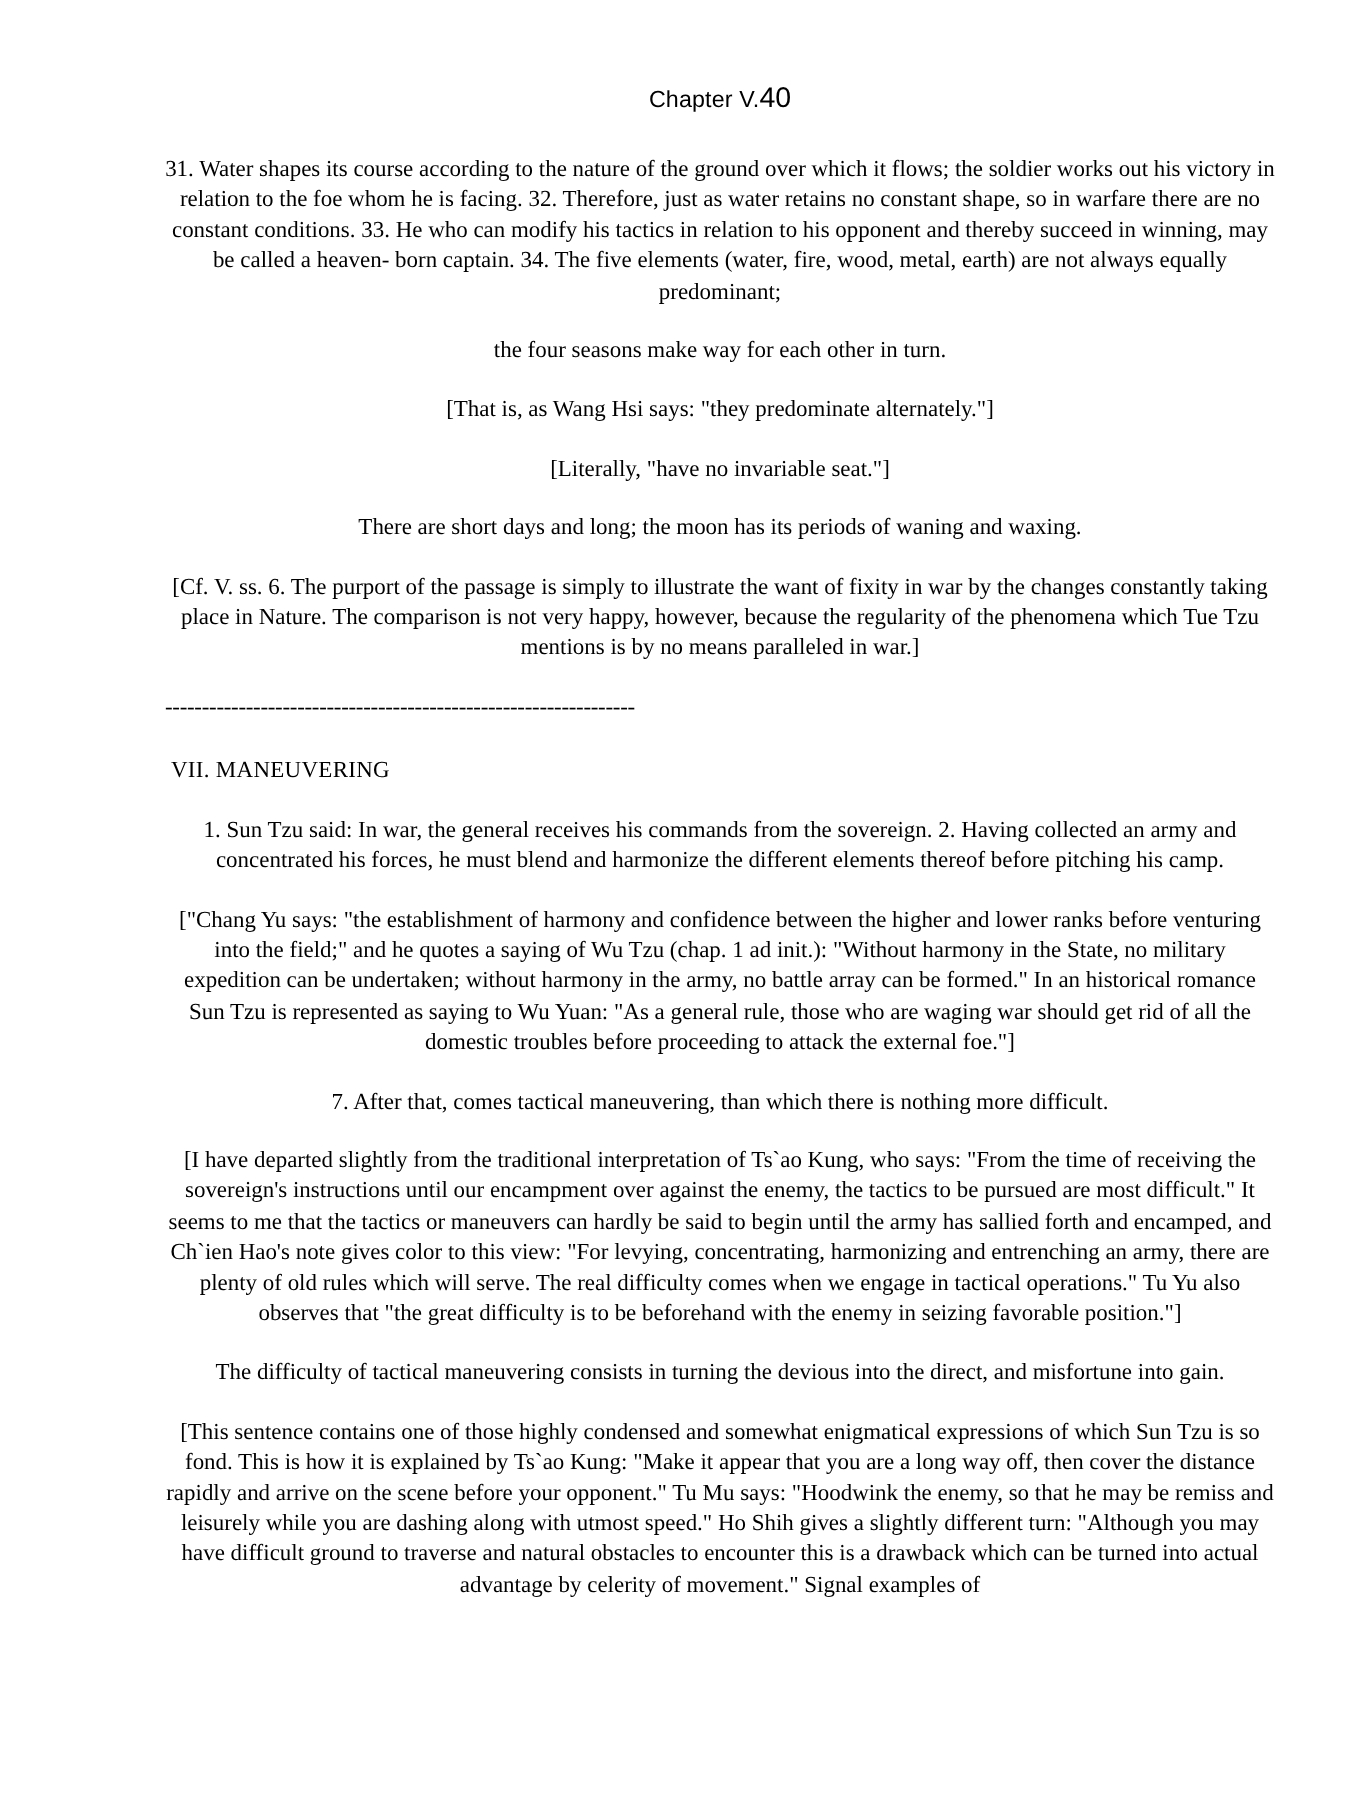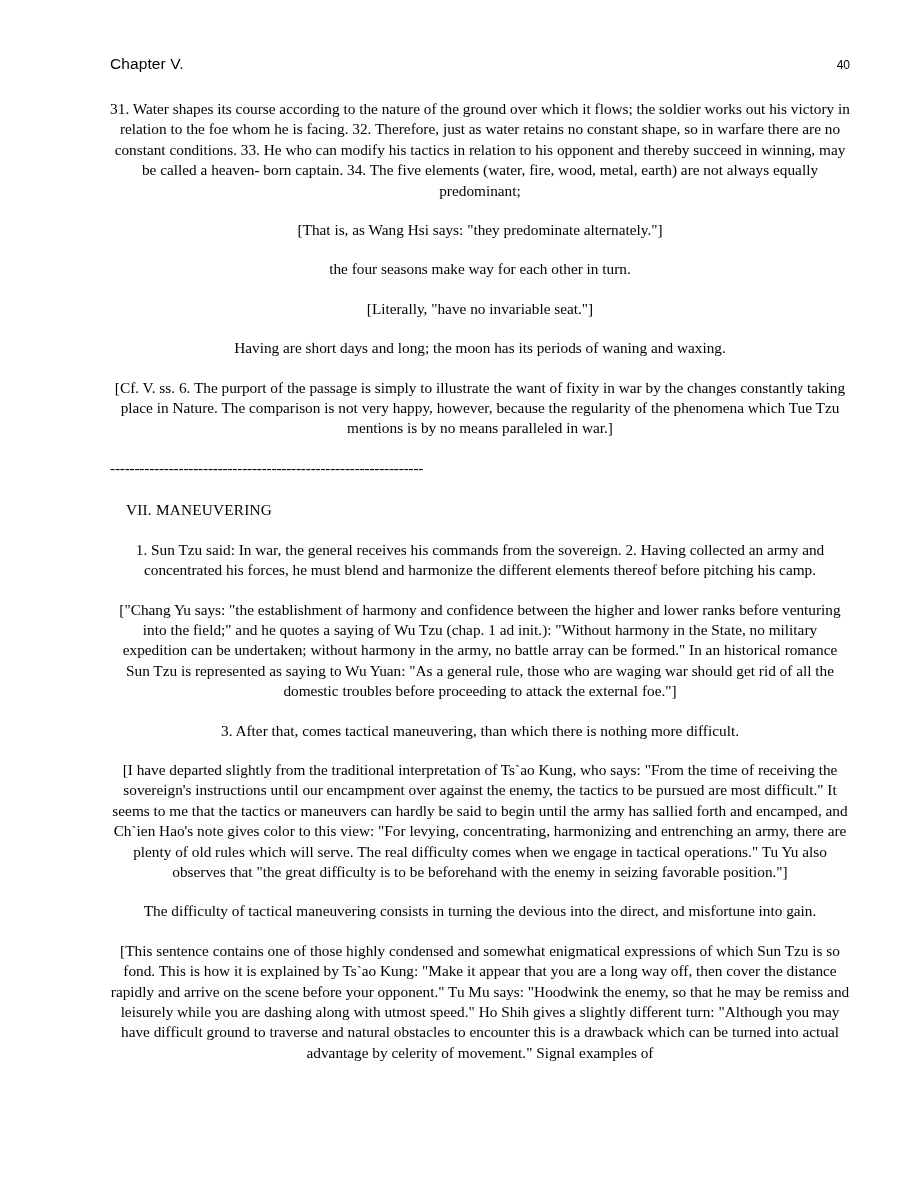--- a/index.html
+++ b/index.html
@@ -24,76 +24,76 @@
     background: #ffffff;
   }
   .content {
     position: absolute;
     left: 110px;
     top: 55px;
     width: 740px;
   }
   .header {
     display: flex;
-    justify-content: space-between;
+    justify-content: center;
     align-items: baseline;
     font-family: "Liberation Sans", sans-serif;
     font-size: 15.5px;
     margin-bottom: 26px;
   }
   .header-left {
     letter-spacing: 0.1px;
   }
   .header-right {
-    font-size: 12px;
+    font-size: 19px;
   }
   p.para {
     font-size: 15.3px;
     line-height: 1.335;
     margin: 0 0 19px 0;
     text-align: center;
   }
   .rule {
     font-size: 15.3px;
     line-height: 1.335;
     margin: 12px 0 22px 0;
     letter-spacing: -0.2px;
     white-space: nowrap;
     overflow: hidden;
   }
   .section-title {
     font-size: 15.3px;
     line-height: 1.335;
-    margin: 0 0 19px 16px;
+    margin: 0 0 19px 4px;
     letter-spacing: 0.2px;
   }
 </style>
 </head>
 <body>
 
 <div class="page">
   <div class="content">
 
     <div class="header">
       <div class="header-left">Chapter V.</div>
       <div class="header-right">40</div>
     </div>
 
     <p class="para">31. Water shapes its course according to the nature of the ground over which it flows; the soldier works out his victory in relation to the foe whom he is facing. 32. Therefore, just as water retains no constant shape, so in warfare there are no constant conditions. 33. He who can modify his tactics in relation to his opponent and thereby succeed in winning, may be called a heaven- born captain. 34. The five elements (water, fire, wood, metal, earth) are not always equally predominant;</p>
+    <p class="para">the four seasons make way for each other in turn.</p>
     <p class="para">[That is, as Wang Hsi says: "they predominate alternately."]</p>
-    <p class="para">the four seasons make way for each other in turn.</p>
     <p class="para">[Literally, "have no invariable seat."]</p>
-    <p class="para">Having are short days and long; the moon has its periods of waning and waxing.</p>
+    <p class="para">There are short days and long; the moon has its periods of waning and waxing.</p>
     <p class="para">[Cf. V. ss. 6. The purport of the passage is simply to illustrate the want of fixity in war by the changes constantly taking place in Nature. The comparison is not very happy, however, because the regularity of the phenomena which Tue Tzu mentions is by no means paralleled in war.]</p>
 
     <div class="rule">----------------------------------------------------------------</div>
 
     <div class="section-title">VII. MANEUVERING</div>
 
     <p class="para">1. Sun Tzu said: In war, the general receives his commands from the sovereign. 2. Having collected an army and concentrated his forces, he must blend and harmonize the different elements thereof before pitching his camp.</p>
     <p class="para">["Chang Yu says: "the establishment of harmony and confidence between the higher and lower ranks before venturing into the field;" and he quotes a saying of Wu Tzu (chap. 1 ad init.): "Without harmony in the State, no military expedition can be undertaken; without harmony in the army, no battle array can be formed." In an historical romance Sun Tzu is represented as saying to Wu Yuan: "As a general rule, those who are waging war should get rid of all the domestic troubles before proceeding to attack the external foe."]</p>
-    <p class="para">3. After that, comes tactical maneuvering, than which there is nothing more difficult.</p>
+    <p class="para">7. After that, comes tactical maneuvering, than which there is nothing more difficult.</p>
     <p class="para">[I have departed slightly from the traditional interpretation of Ts`ao Kung, who says: "From the time of receiving the sovereign's instructions until our encampment over against the enemy, the tactics to be pursued are most difficult." It seems to me that the tactics or maneuvers can hardly be said to begin until the army has sallied forth and encamped, and Ch`ien Hao's note gives color to this view: "For levying, concentrating, harmonizing and entrenching an army, there are plenty of old rules which will serve. The real difficulty comes when we engage in tactical operations." Tu Yu also observes that "the great difficulty is to be beforehand with the enemy in seizing favorable position."]</p>
     <p class="para">The difficulty of tactical maneuvering consists in turning the devious into the direct, and misfortune into gain.</p>
     <p class="para">[This sentence contains one of those highly condensed and somewhat enigmatical expressions of which Sun Tzu is so fond. This is how it is explained by Ts`ao Kung: "Make it appear that you are a long way off, then cover the distance rapidly and arrive on the scene before your opponent." Tu Mu says: "Hoodwink the enemy, so that he may be remiss and leisurely while you are dashing along with utmost speed." Ho Shih gives a slightly different turn: "Although you may have difficult ground to traverse and natural obstacles to encounter this is a drawback which can be turned into actual advantage by celerity of movement." Signal examples of</p>
 
   </div>
 </div>
 
 </body></html>

